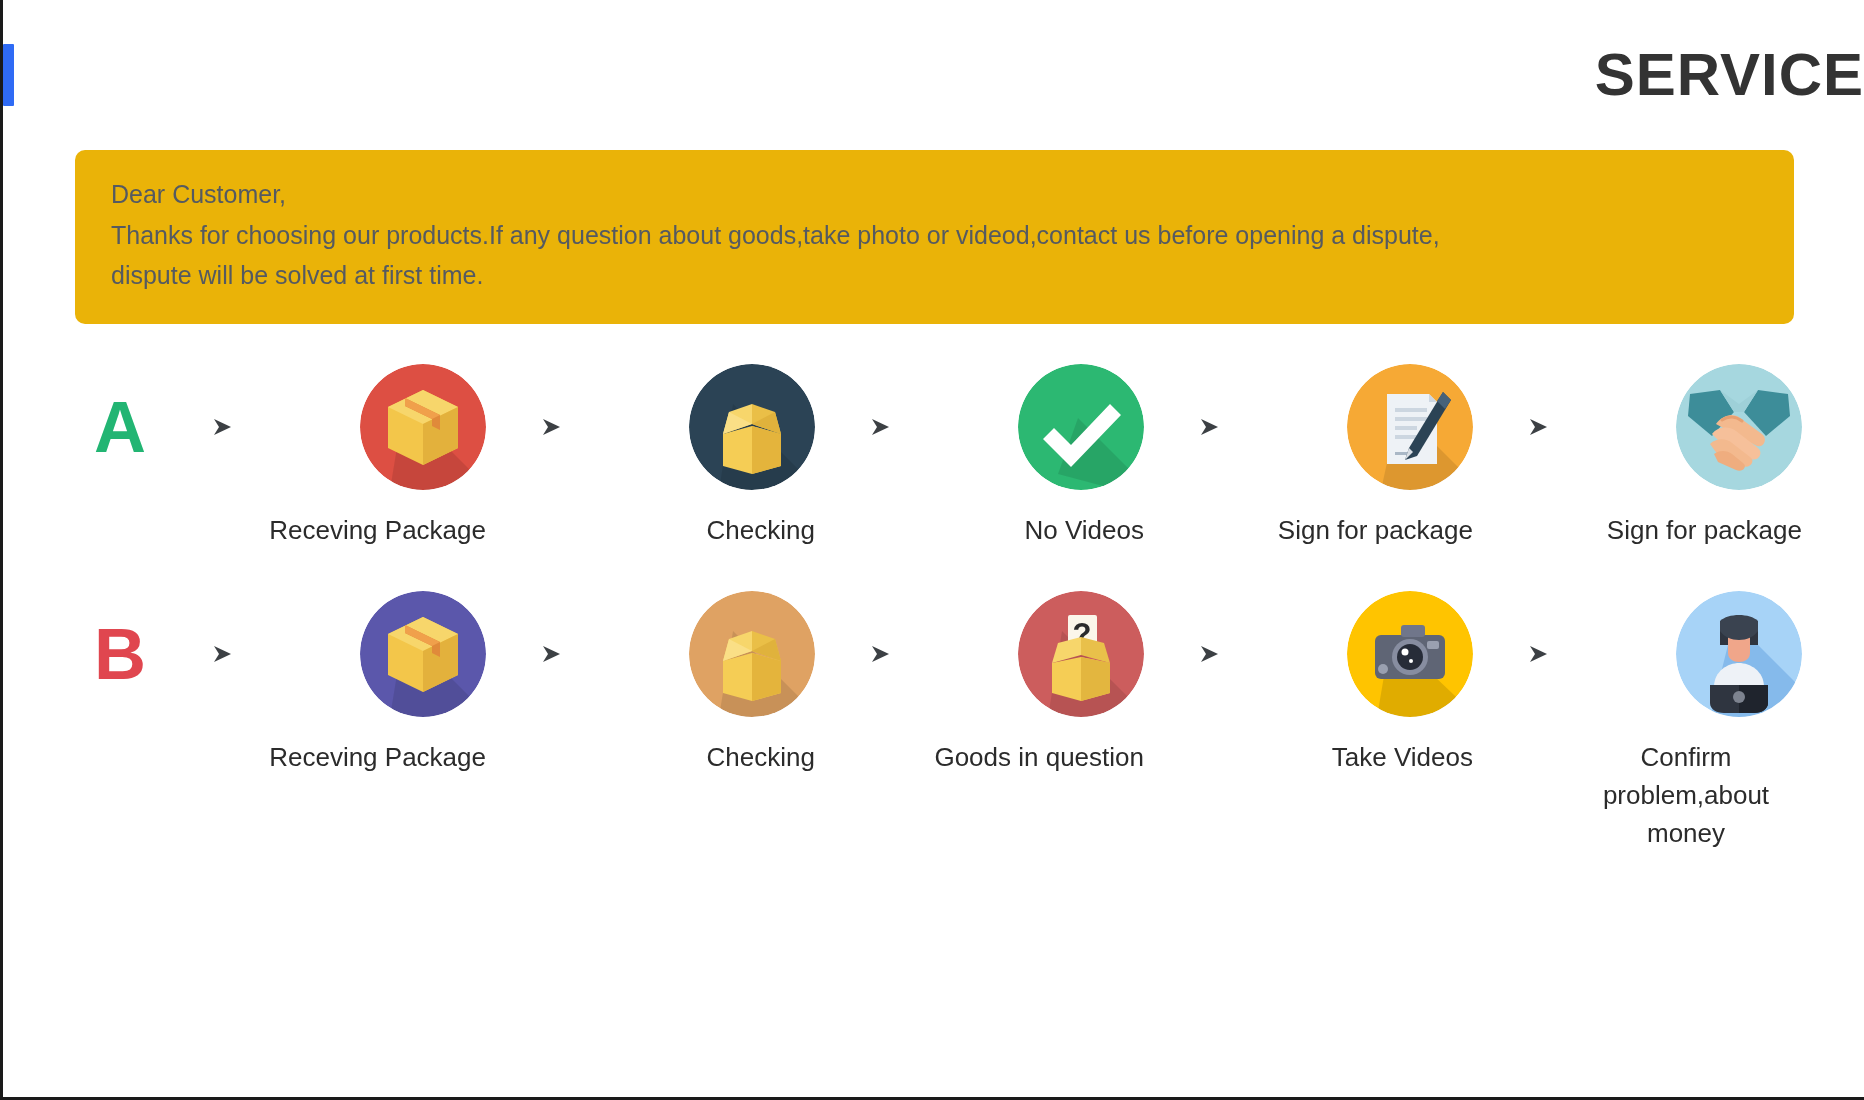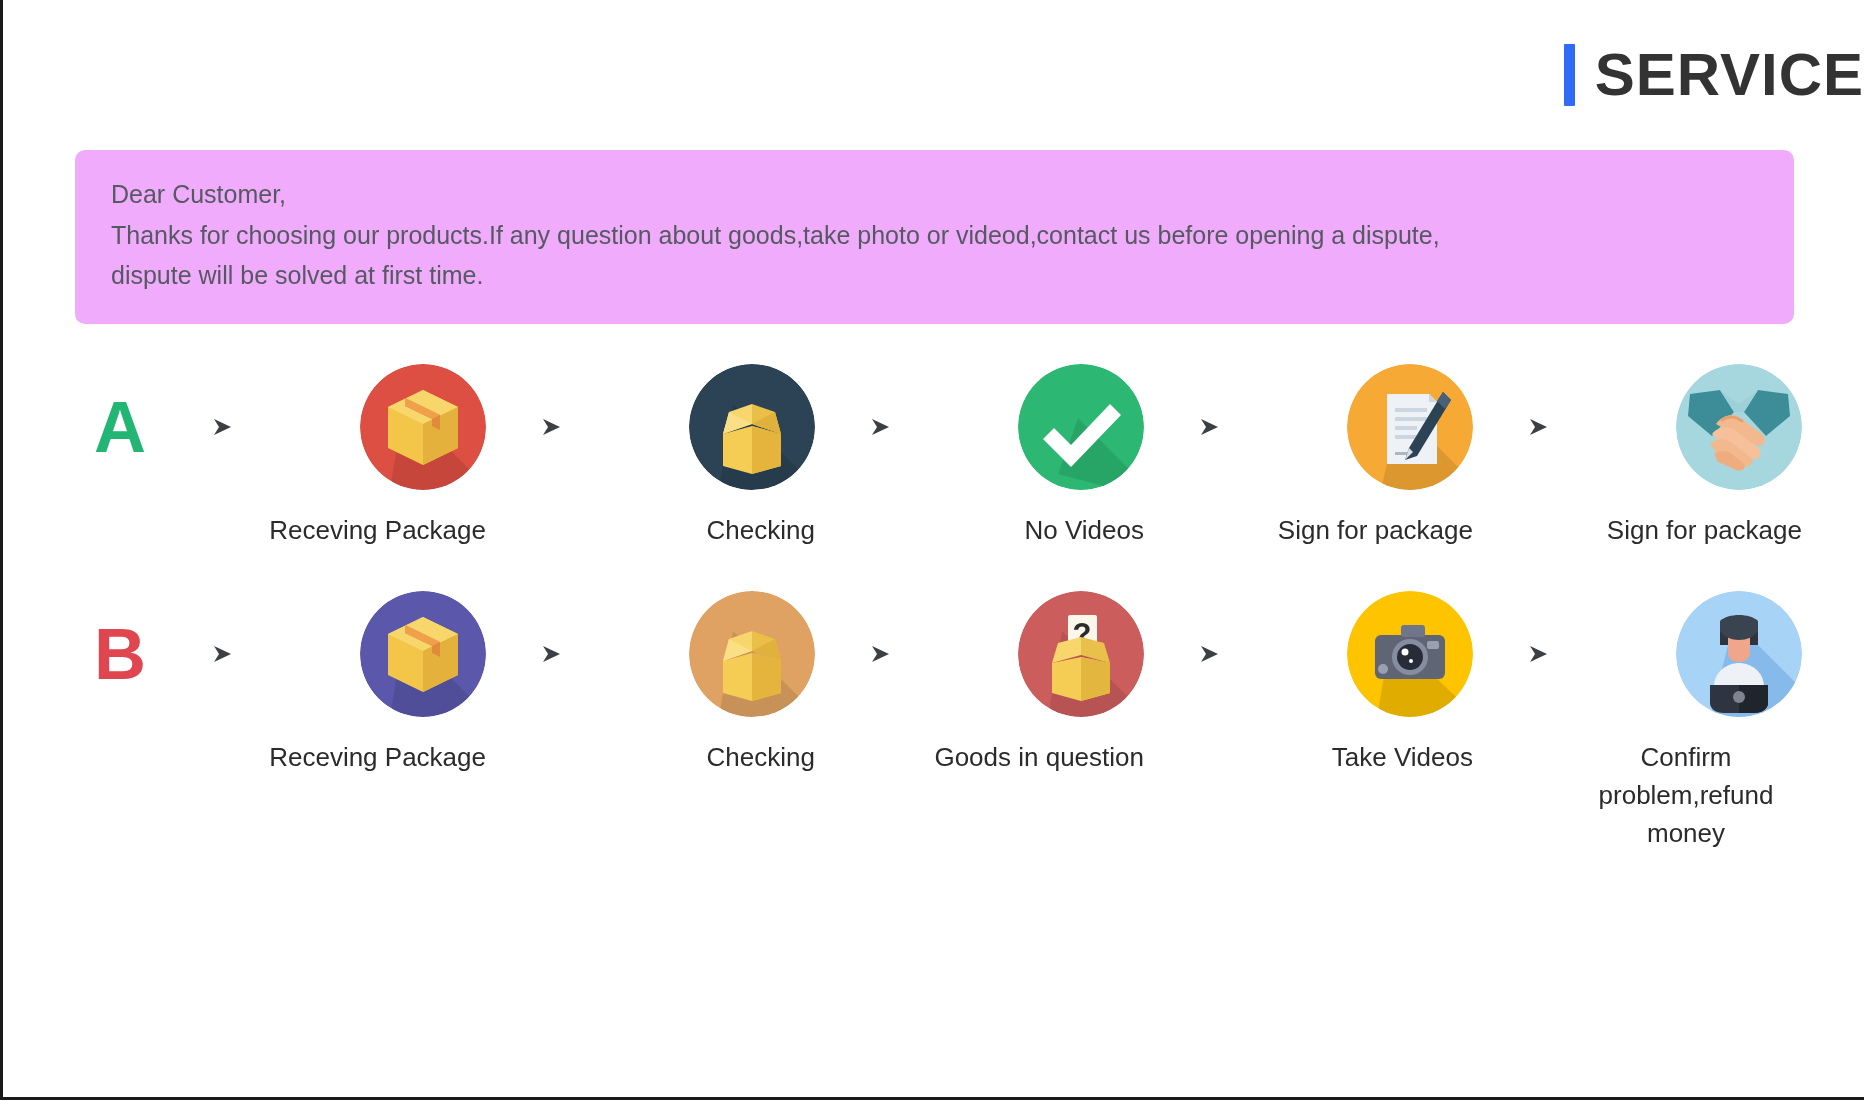--- a/index.html
+++ b/index.html
@@ -18,42 +18,42 @@
     height: 1100px;
     background: #ffffff;
     border-left: 3px solid #1a1a1a;
     border-bottom: 3px solid #1a1a1a;
   }
 
   
   .title-row {
     display: flex;
     align-items: center;
-    justify-content: flex-end;
+    justify-content: space-between;
     padding-top: 44px;
     gap: 20px;
   }
   .title-bar {
     width: 11px;
     height: 62px;
     background: #2f6bf5;
     border-radius: 1px;
   }
   .title-text {
     font-size: 60px;
     font-weight: 700;
     letter-spacing: 1px;
     color: #333333;
     line-height: 1;
   }
 
   
   .notice {
     margin: 44px 70px 0 72px;
-    background: #f0abfc;
+    background: #eab308;
     border-radius: 10px;
     padding: 24px 36px 28px 36px;
   }
   .notice p {
     font-size: 25px;
     line-height: 1.62;
     color: #555a61;
     font-weight: 400;
   }
 
@@ -406,18 +406,18 @@
               <path d="M58 30 L126 98 L118 118 L86 126 L34 126 Z" fill="rgba(30,110,200,0.25)"></path>
               <path d="M44 36 C44 22 82 22 82 36 L82 54 L44 54 Z" fill="#2f3540"></path>
               <path d="M52 42 C52 34 74 34 74 42 L74 62 C74 74 52 74 52 62 Z" fill="#f0a68a"></path>
               <path d="M44 40 C52 52 74 52 82 40 L82 30 C74 22 52 22 44 30 Z" fill="#3a4350"></path>
               <path d="M38 96 C38 80 52 72 63 72 C74 72 88 80 88 96 L88 110 L38 110 Z" fill="#eef2f7"></path>
               <path d="M34 94 L92 94 L92 112 C92 118 86 122 78 122 L48 122 C40 122 34 118 34 112 Z" fill="#2f3540"></path>
               <path d="M63 94 L92 94 L92 112 C92 118 86 122 78 122 L63 122 Z" fill="#1f242d"></path>
               <circle cx="63" cy="106" r="6" fill="#7d838f"></circle>
             </svg>
           </div>
-          <div class="step-label">Confirm problem,refund money</div>
+          <div class="step-label">Confirm problem,about money</div>
         </div>
       </div>
     </div>
 
 </div>
 
 </body></html>

